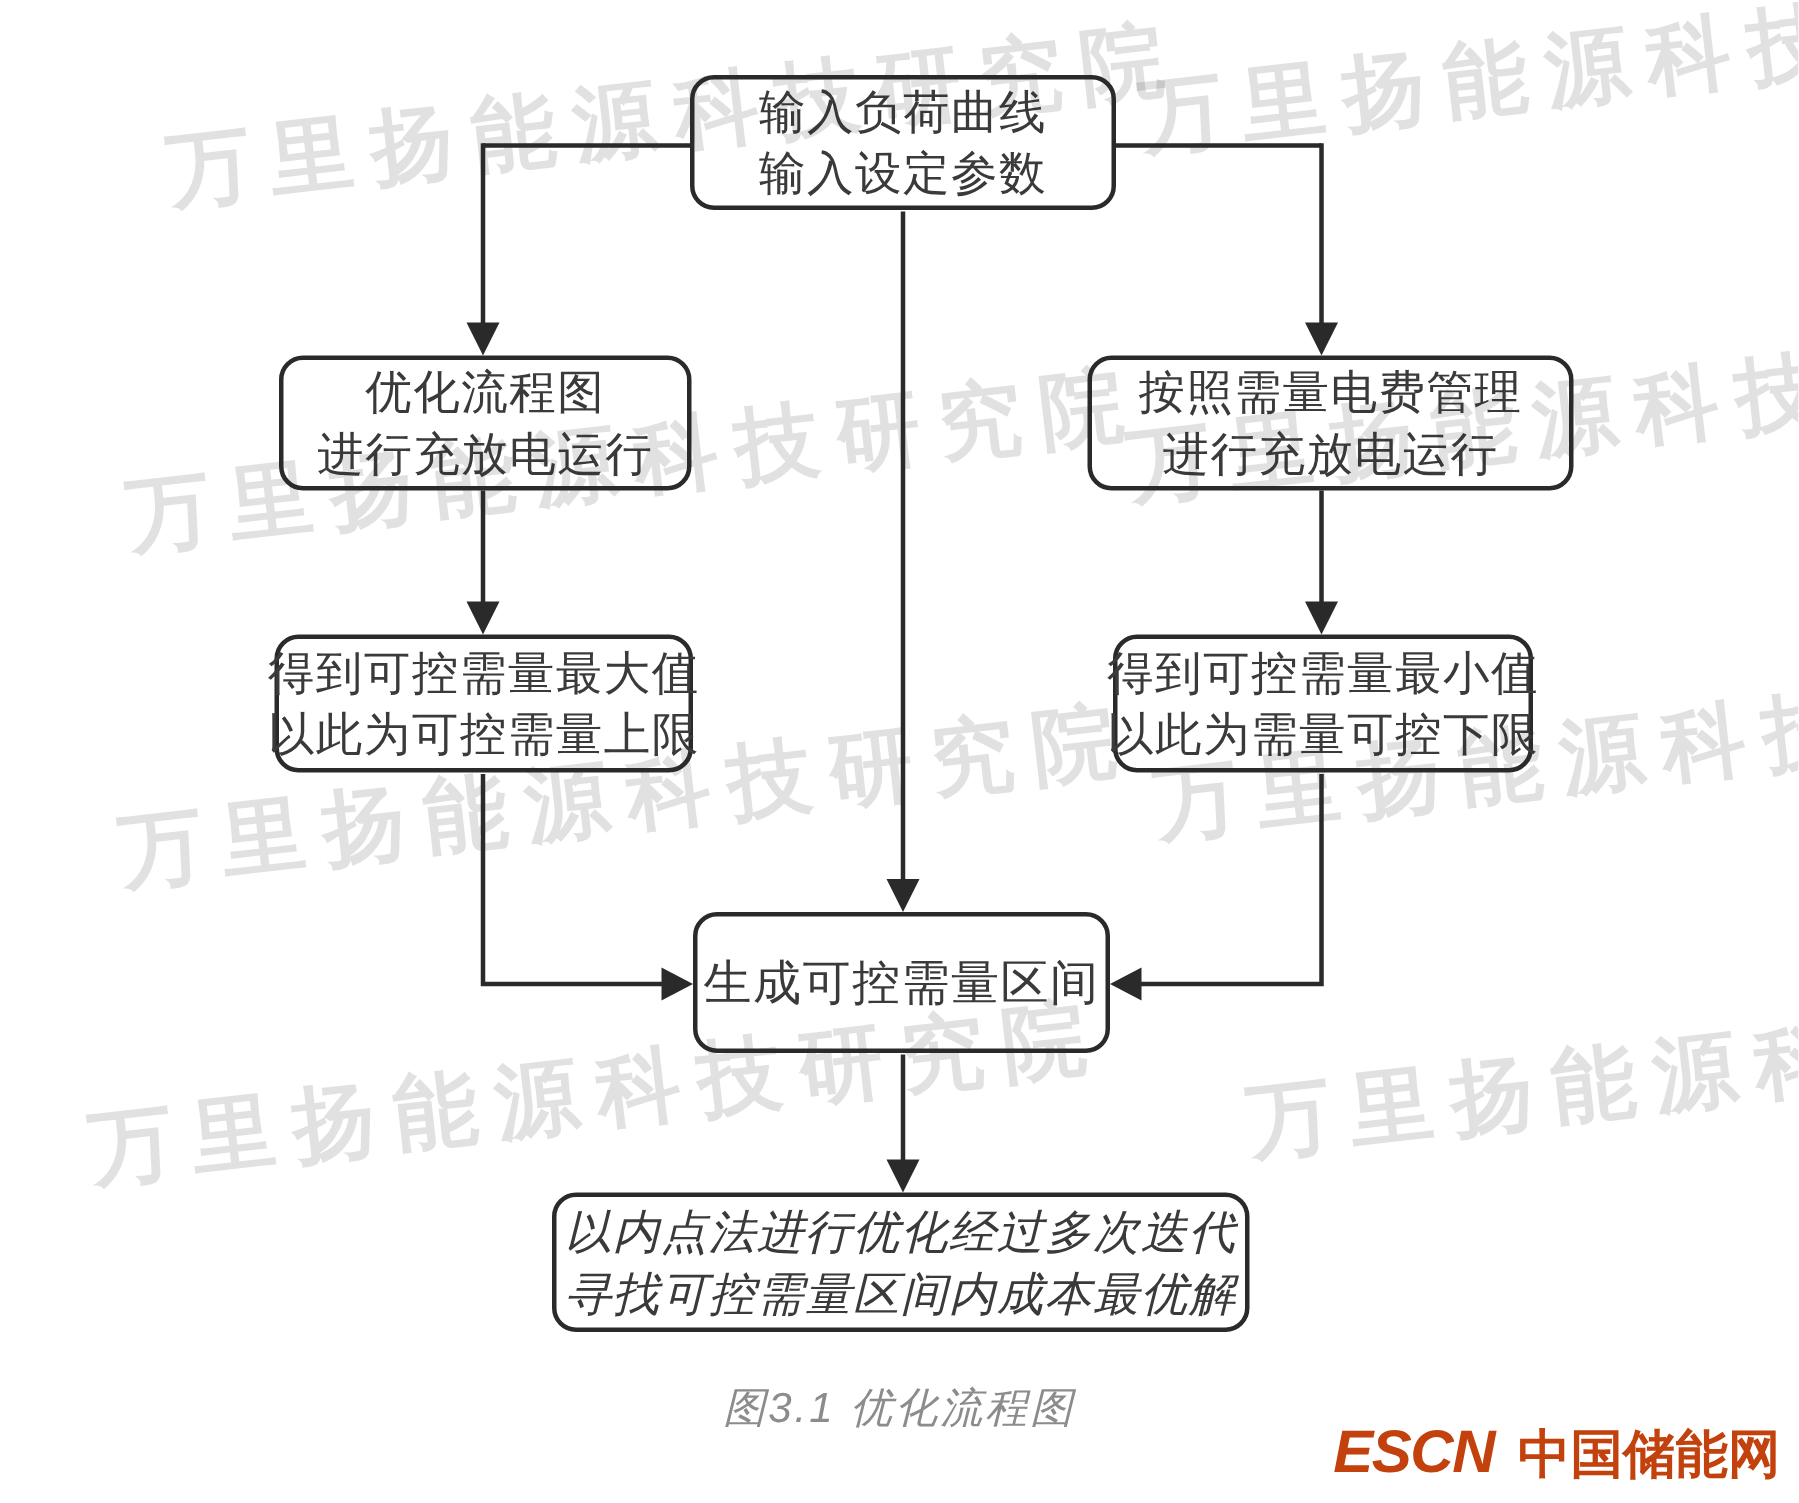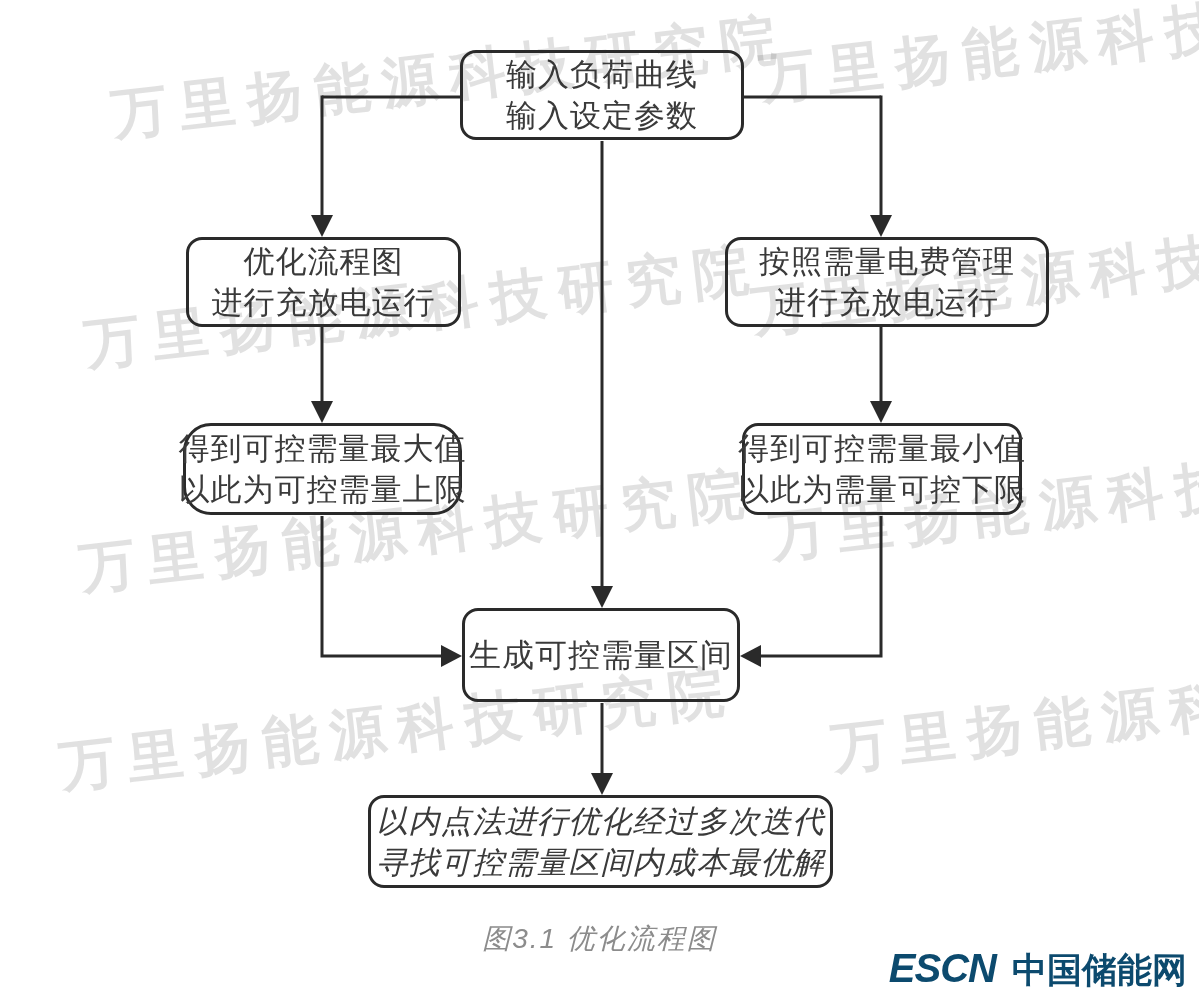--- a/index.html
+++ b/index.html
@@ -13,21 +13,21 @@
   .node{
     position:absolute;box-sizing:border-box;z-index:2;
     border:3px solid #2a2a2a;border-radius:16px;background:#ffffff;
     display:flex;flex-direction:column;align-items:center;justify-content:center;
     color:#3a3a3a;font-size:31px;line-height:41px;letter-spacing:1px;
     text-align:center;white-space:nowrap;
   }
   .node-input   {left:460px;top:50px; width:284px;height:90px;}
   .node-peak    {left:186px;top:237px;width:275px;height:90px;}
   .node-demand  {left:725px;top:237px;width:324px;height:90px;}
-  .node-max     {left:183px;top:423px;width:279px;height:92px;border-radius:28px;}
+  .node-max     {left:183px;top:423px;width:279px;height:92px;}
   .node-min     {left:742px;top:423px;width:280px;height:92px;}
   .node-interval{left:462px;top:608px;width:278px;height:94px;font-size:32px;}
   .node-optimize{left:368px;top:795px;width:465px;height:93px;font-style:italic;}
   
   .wm-layer{position:absolute;left:0;top:0;width:100%;height:100%;z-index:5;pointer-events:none;}
   .wm{
     position:absolute;white-space:nowrap;color:rgba(40,40,40,0.14);
     font-size:56px;font-weight:600;letter-spacing:12px;
     transform:rotate(-6.5deg);transform-origin:0 50%;
   }
@@ -39,21 +39,21 @@
   .wm-r3r{left:770px;top:500px;}
   .wm-r4l{left:60px; top:730px;}
   .wm-r4r{left:832px;top:712px;}
   
   .caption{
     position:absolute;left:0;top:920px;width:1199px;text-align:center;z-index:2;
     font-style:italic;color:#8c8c8c;font-size:28px;letter-spacing:2px;
   }
   
   .logo{
-    position:absolute;right:12px;top:946px;z-index:6;color:#0c4a6e;
+    position:absolute;right:12px;top:946px;z-index:6;color:#c2410c;
     display:flex;align-items:baseline;white-space:nowrap;
   }
   .logo-escn{font-size:40px;font-weight:800;letter-spacing:-1px;font-style:italic;}
   .logo-cn{font-size:35px;font-weight:700;margin-left:16px;}
 </style>
 </head>
 <body>
 
 <div class="canvas">
 

